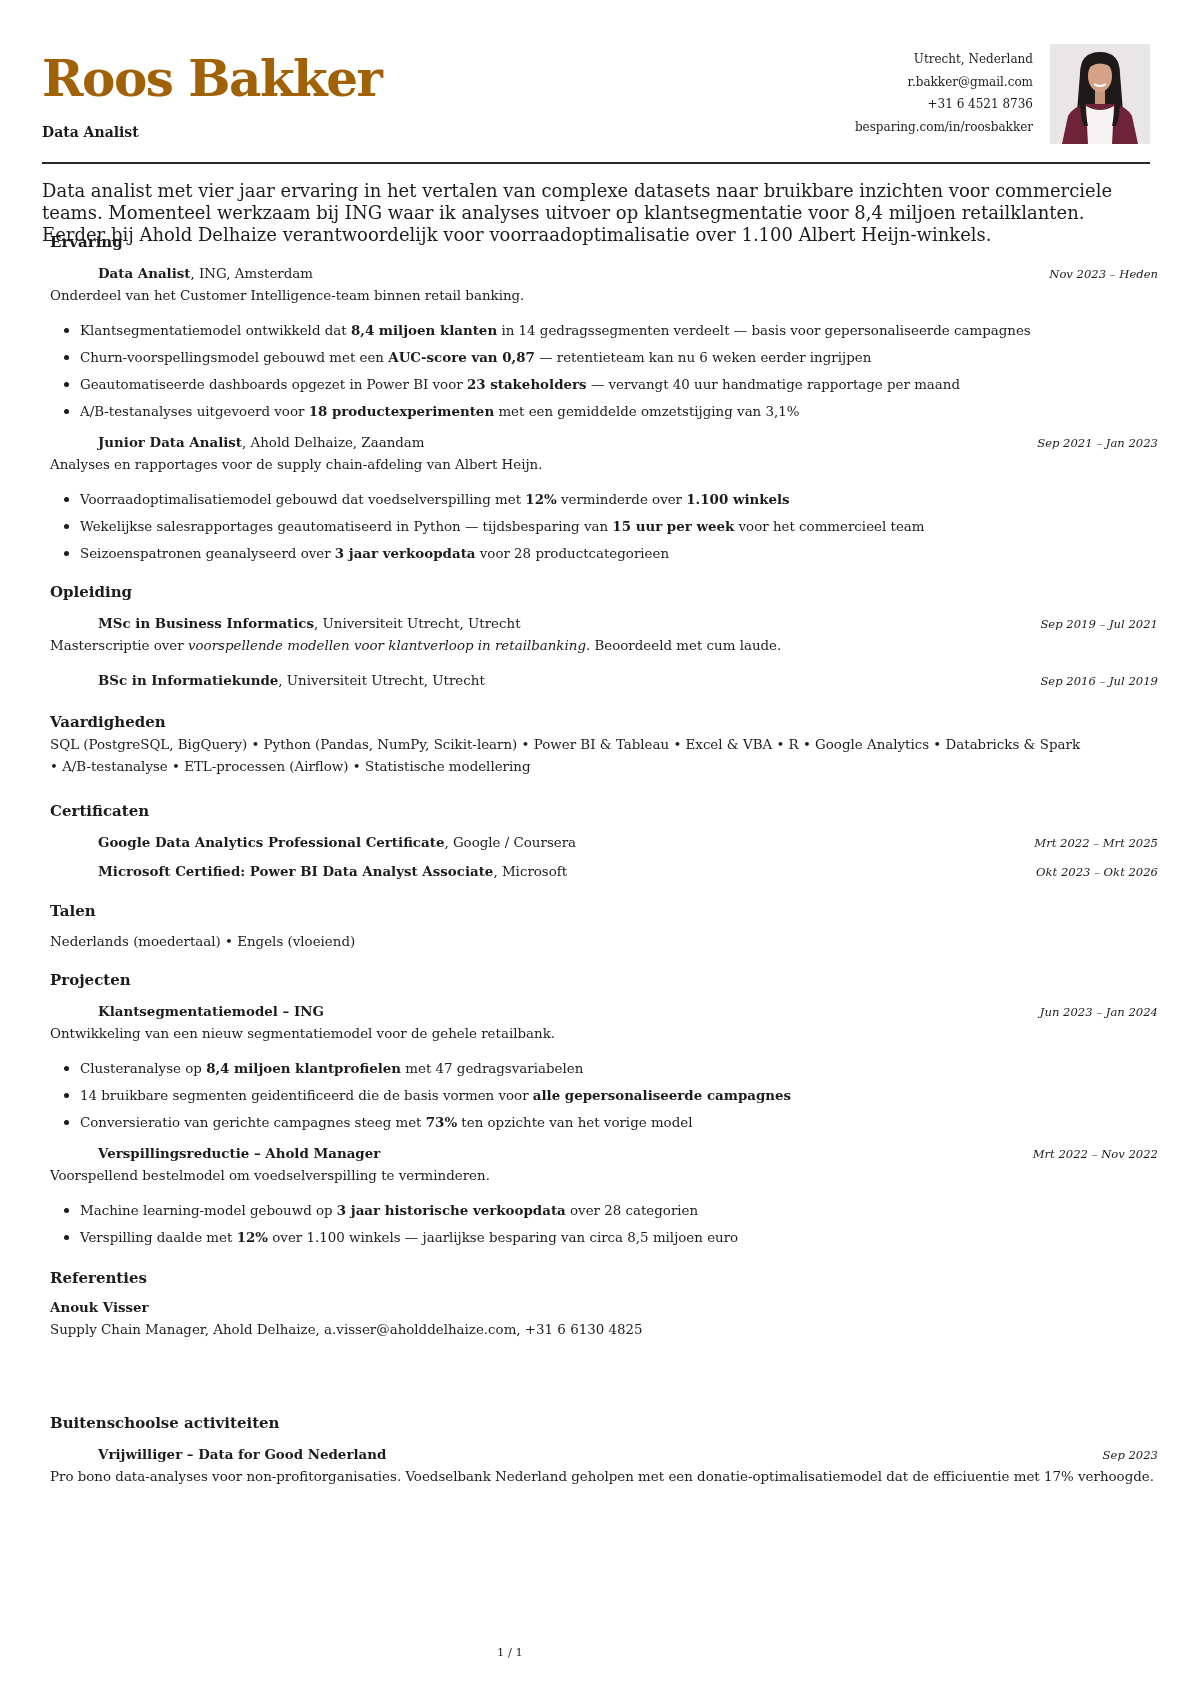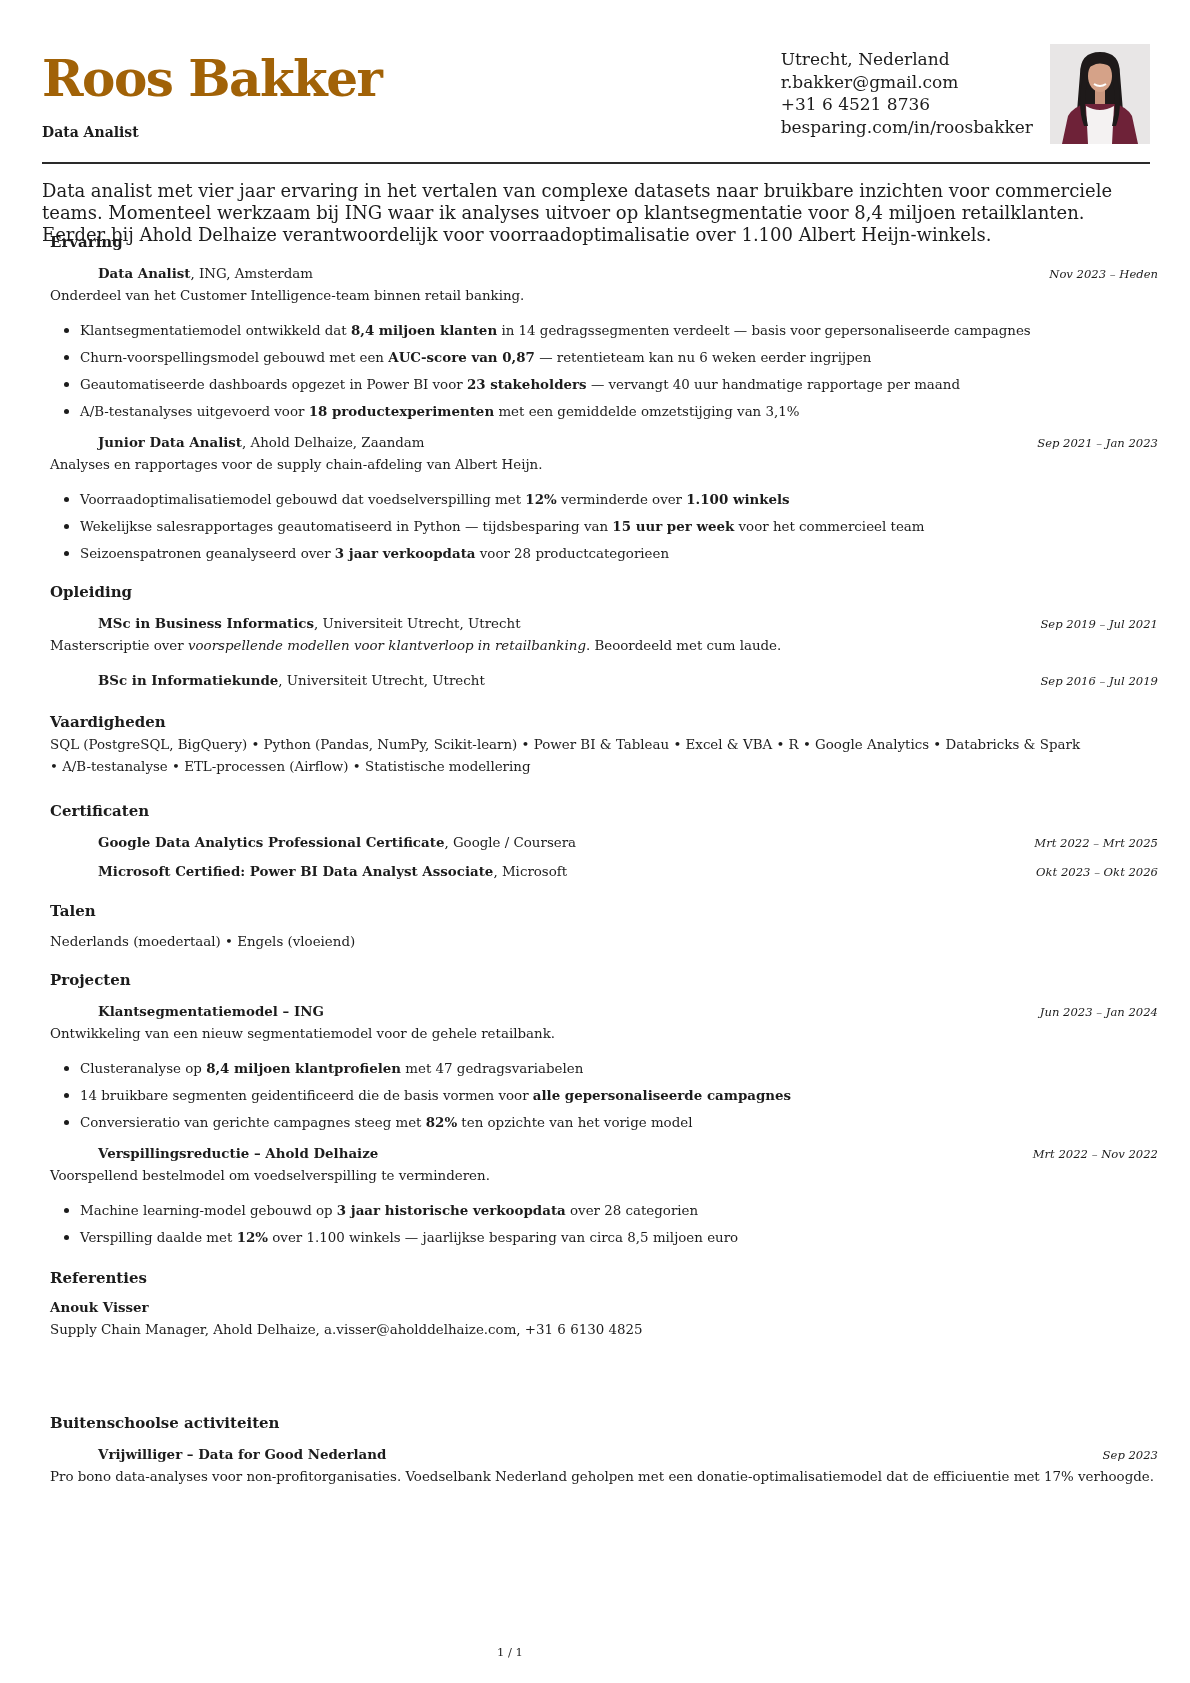--- a/index.html
+++ b/index.html
@@ -19,21 +19,21 @@
       font-family: "DejaVu Serif", serif;
       font-weight: bold; font-size: 50px; letter-spacing: -1.5px;
       line-height: 60px; color: #a16207;
     }
     .title {
       position: absolute; left: 0; top: 123px;
       font-weight: bold; font-size: 14px; line-height: 18px;
     }
     .contact {
       position: absolute; right: 117px; top: 48px;
-      font-size: 17px; line-height: 22.5px;
+      text-align: right; font-size: 12px; line-height: 22.5px;
     }
     .contact div { white-space: nowrap; }
     .photo {
       position: absolute; right: 0; top: 44px; width: 100px; height: 100px;
       background: #e6e4e4; overflow: hidden;
     }
     .rule {
       position: absolute; left: 0; right: 0; top: 162px; height: 2px; background: #2a2a2a;
     }
 
@@ -171,26 +171,26 @@
     <div class="sec-title">Projecten</div>
     <div style="margin-top:10px;">
       <div class="entry-head">
         <div class="left"><b>Klantsegmentatiemodel – ING</b></div>
         <div class="date">Jun 2023 – Jan 2024</div>
       </div>
       <div class="desc">Ontwikkeling van een nieuw segmentatiemodel voor de gehele retailbank.</div>
       <ul class="bullets">
           <li><span>Clusteranalyse op </span><b>8,4 miljoen klantprofielen</b><span> met 47 gedragsvariabelen</span></li>
           <li><span>14 bruikbare segmenten geidentificeerd die de basis vormen voor </span><b>alle gepersonaliseerde campagnes</b></li>
-          <li><span>Conversieratio van gerichte campagnes steeg met </span><b>82%</b><span> ten opzichte van het vorige model</span></li>
+          <li><span>Conversieratio van gerichte campagnes steeg met </span><b>73%</b><span> ten opzichte van het vorige model</span></li>
         </ul>
     </div>
     <div style="margin-top:6px;">
       <div class="entry-head">
-        <div class="left"><b>Verspillingsreductie – Ahold Delhaize</b></div>
+        <div class="left"><b>Verspillingsreductie – Ahold Manager</b></div>
         <div class="date">Mrt 2022 – Nov 2022</div>
       </div>
       <div class="desc">Voorspellend bestelmodel om voedselverspilling te verminderen.</div>
       <ul class="bullets">
           <li><span>Machine learning-model gebouwd op </span><b>3 jaar historische verkoopdata</b><span> over 28 categorien</span></li>
           <li><span>Verspilling daalde met </span><b>12%</b><span> over 1.100 winkels — jaarlijkse besparing van circa 8,5 miljoen euro</span></li>
         </ul>
     </div>
   </div>
 

